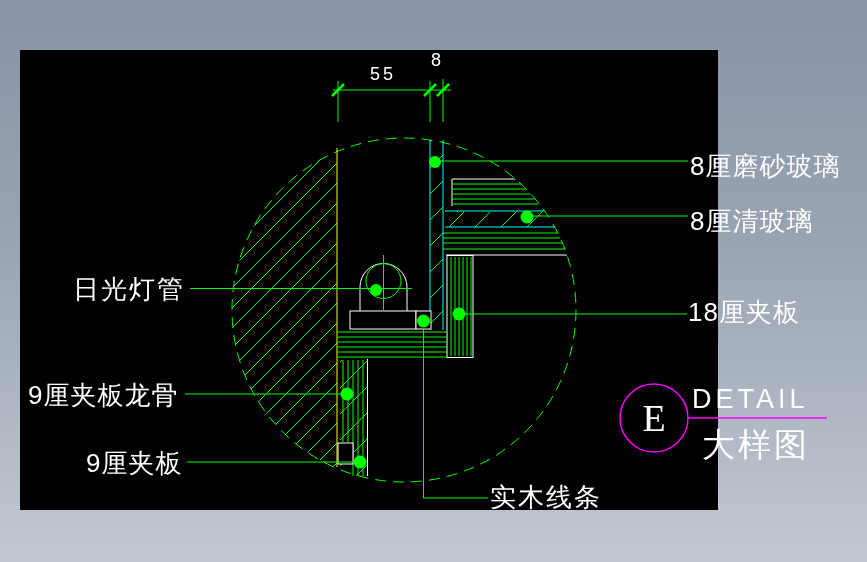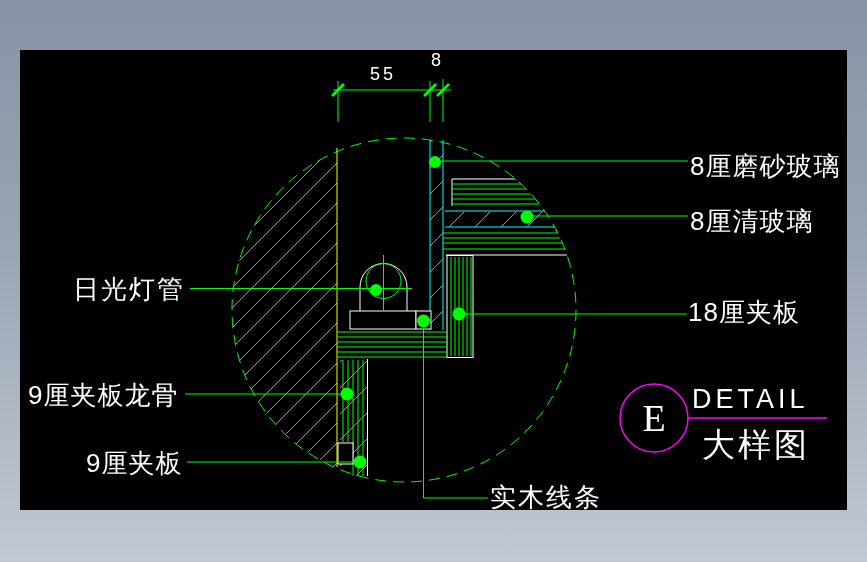--- a/index.html
+++ b/index.html
@@ -1,19 +1,19 @@
 <!DOCTYPE html>
 <html><head>
 <meta charset="utf-8">
 <style>
   html,body{margin:0;padding:0;width:867px;height:562px;overflow:hidden;}
   body{font-family:"Liberation Sans",sans-serif;
        background:linear-gradient(180deg,#8893A5 0%,#97A2B2 40%,#C2C8D2 100%);}
   .frame{position:relative;width:867px;height:562px;}
-  .canvas{position:absolute;left:20px;top:50px;width:827px;height:460px;background:#000;}
+  .canvas{position:absolute;left:20px;top:50px;width:698px;height:460px;background:#000;}
   svg text{user-select:none;}
   .cjk{font-family:"Liberation Sans",sans-serif;}
 </style>
 </head>
 <body>
 
 <div class="frame">
   <div class="canvas">
     <svg width="827" height="460" viewBox="20 50 827 460" xmlns="http://www.w3.org/2000/svg">
 

